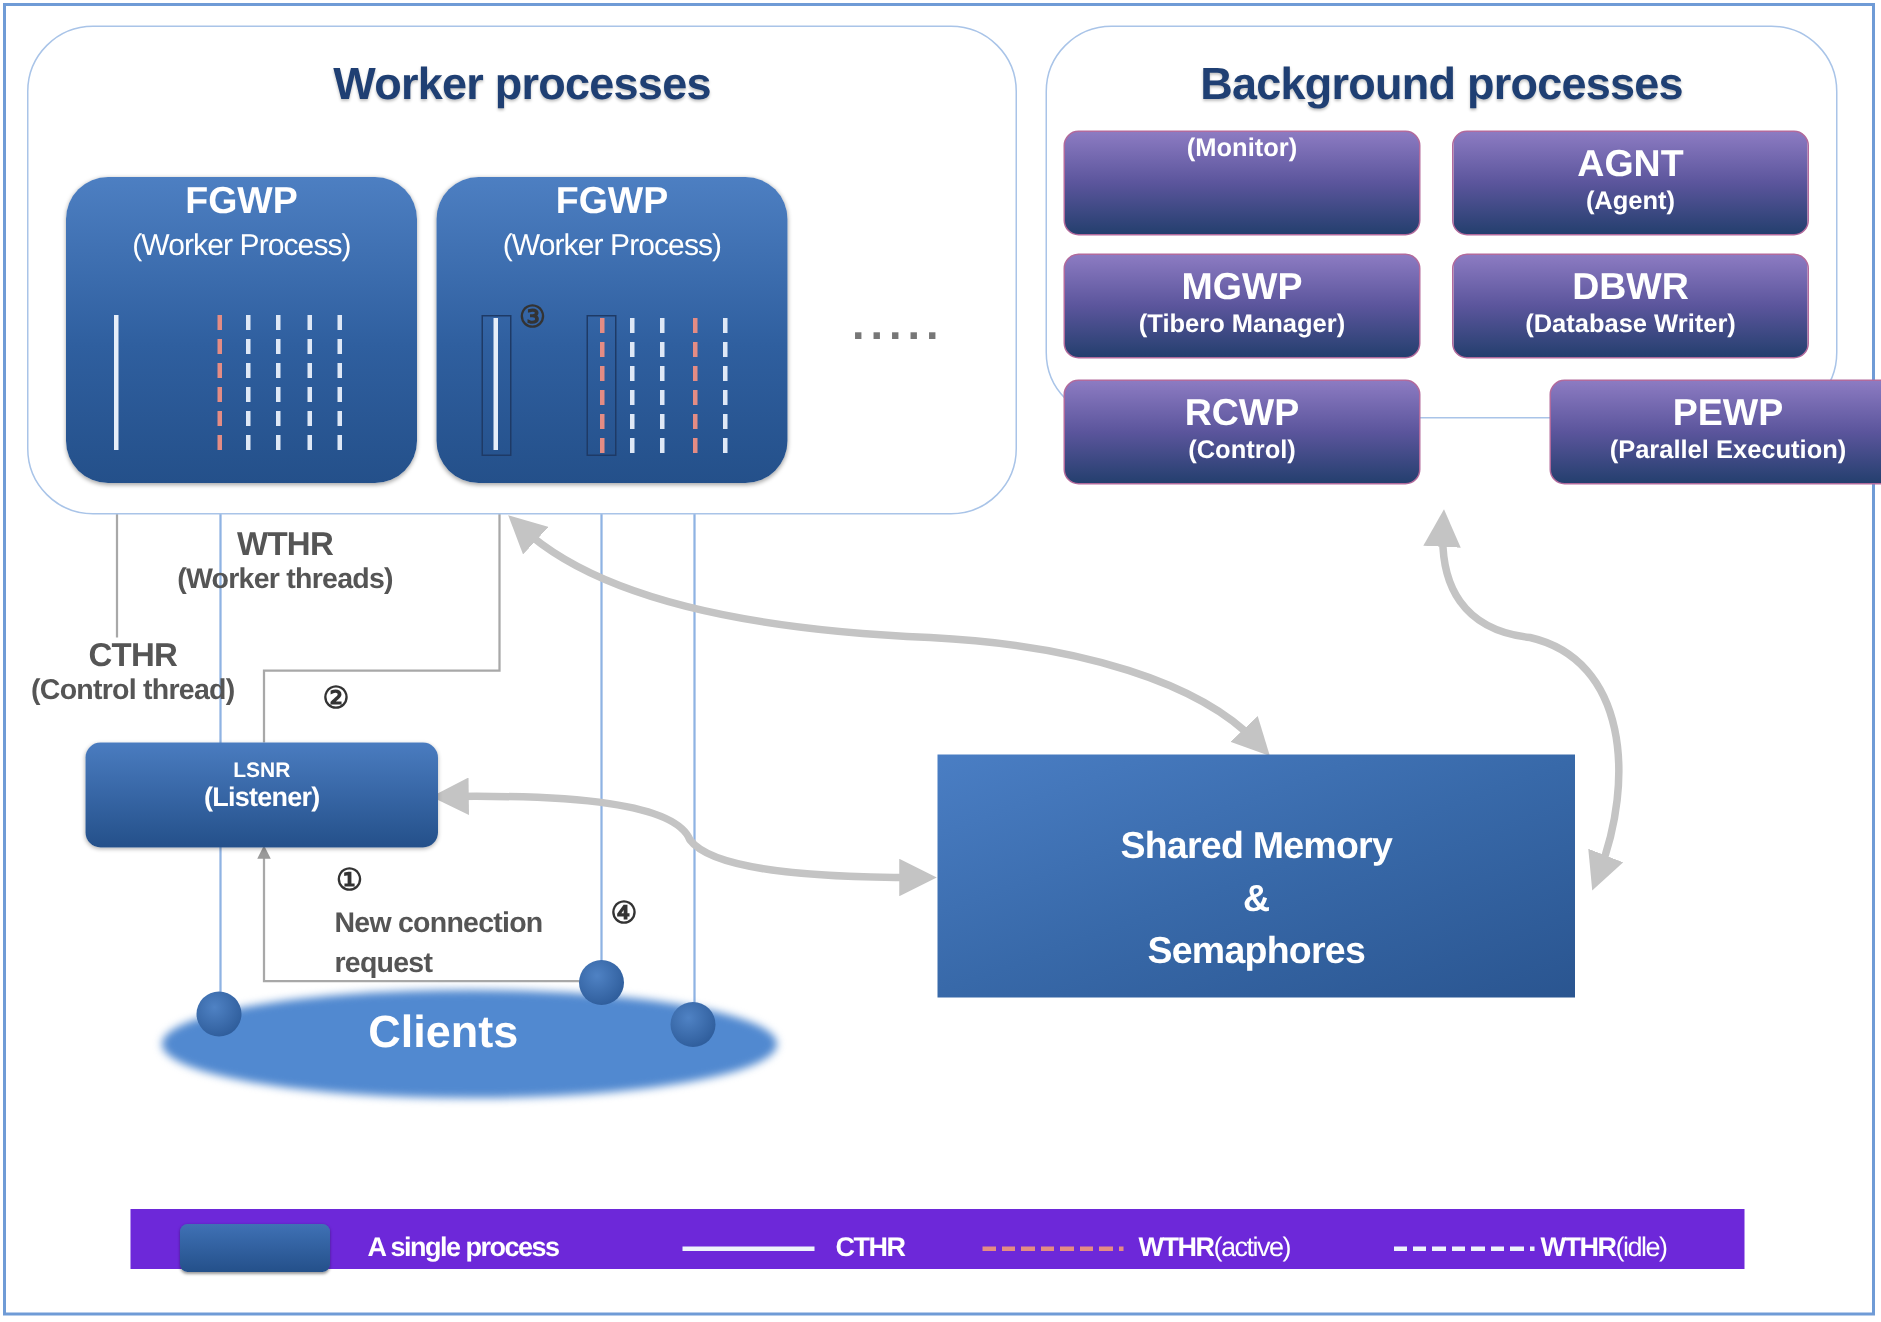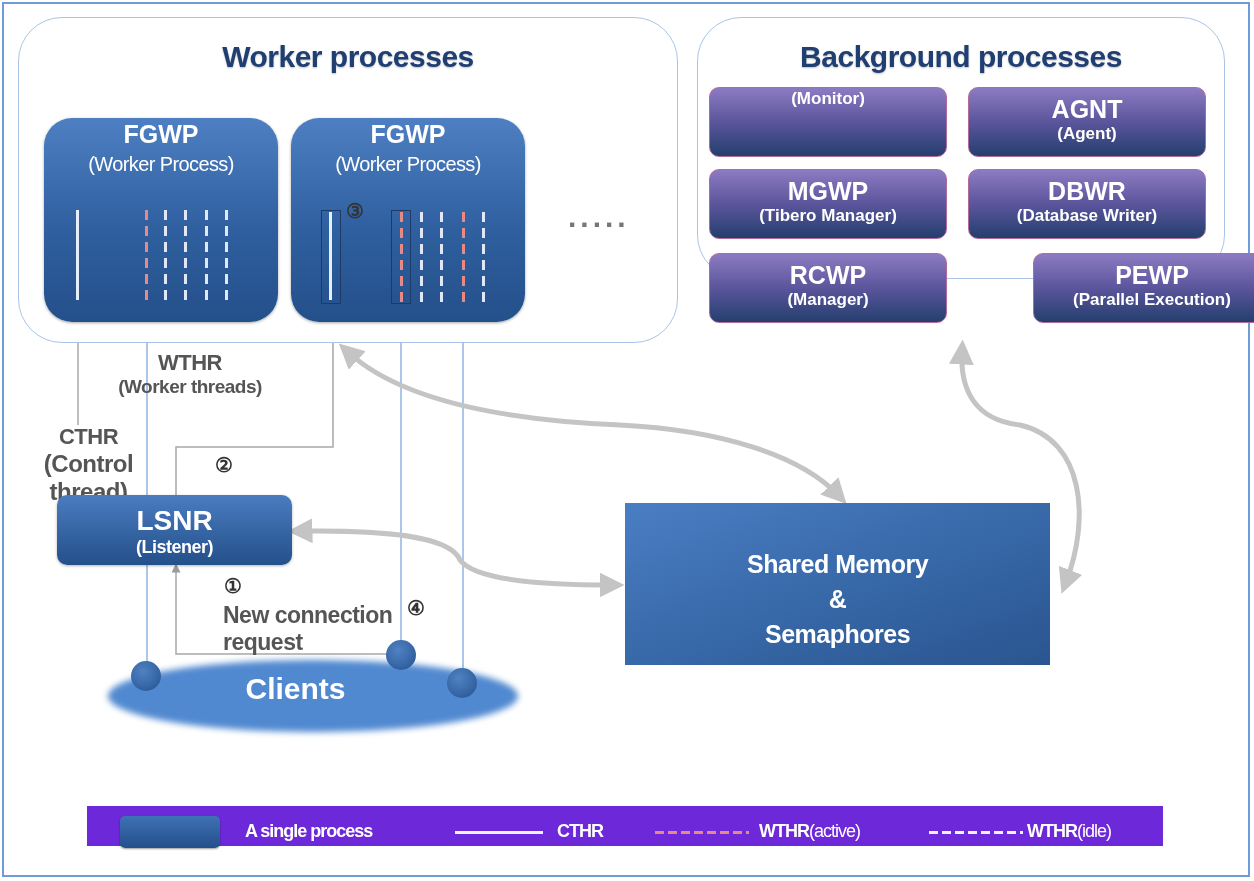--- a/index.html
+++ b/index.html
@@ -13,21 +13,21 @@
   .bg-box { position: absolute; width: 238px; height: 70px; border-radius: 10px; border: 1.5px solid #b26a9c; background: linear-gradient(180deg, #8c7bc2 0%, #5b559c 50%, #243f6e 100%); color: #fff; text-align: center; box-sizing: border-box; }
   .bg-box .name { font-weight: bold; font-size: 25px; padding-top: 7px; line-height: 28px; }
   .bg-box .sub { font-size: 17px; font-weight: bold; line-height: 22px; }
   .thread { position: absolute; width: 3px; }
   .thread.cthr { background: #e6eef9; }
   .thread.idle { background: repeating-linear-gradient(180deg, #dfe8f6 0 10px, transparent 10px 16px); }
   .thread.active { background: repeating-linear-gradient(180deg, #e48c84 0 10px, transparent 10px 16px); }
   .label { position: absolute; color: #555; font-weight: bold; text-align: center; letter-spacing: -0.5px; }
   .num { position: absolute; font-size: 20px; color: #333; font-weight: bold; }
   .lsnr { position: absolute; left: 57px; top: 495px; width: 235px; height: 70px; border-radius: 10px; background: linear-gradient(180deg, #4a7cc0 0%, #24508a 100%); color: #fff; text-align: center; box-shadow: 0 1px 3px rgba(0,0,0,0.3); }
-  .lsnr .name { font-weight: bold; font-size: 28px; padding-top: 10px; }
+  .lsnr .name { font-weight: bold; font-size: 14px; padding-top: 10px; }
   .lsnr .sub { font-size: 18px; font-weight: bold; letter-spacing: -0.5px; }
   .shm { position: absolute; left: 625px; top: 503px; width: 425px; height: 162px; background: linear-gradient(160deg, #4a7ec4 0%, #3869a9 50%, #2a5590 100%); color: #fff; text-align: center; font-weight: bold; font-size: 25px; line-height: 35px; box-sizing: border-box; padding-top: 44px; letter-spacing: -0.5px; }
   .clients { position: absolute; left: 108px; top: 660px; width: 410px; height: 72px; background: #5189d0; border-radius: 50% / 50%; filter: blur(3px); }
   .clients-text { position: absolute; left: 108px; top: 672px; width: 375px; text-align: center; color: #fff; font-size: 30px; font-weight: bold; }
   .dot { position: absolute; width: 30px; height: 30px; border-radius: 50%; background: radial-gradient(circle at 40% 35%, #4f82c4, #25528f); }
   .legend { position: absolute; left: 87px; top: 806px; width: 1076px; height: 40px; background: #6d28d9; }
   .legend .swatch { position: absolute; left: 33px; top: 10px; width: 100px; height: 32px; border-radius: 5px; background: linear-gradient(180deg, #3f71b5, #24508a); box-shadow: 0 1px 2px rgba(0,0,0,0.4); }
   .legend .txt { position: absolute; top: 15px; color: #fff; font-weight: bold; font-size: 18px; letter-spacing: -1px; }
   .legend .txt .paren { font-weight: normal; }
   .legend .line { position: absolute; top: 25px; height: 3px; width: 88px; }
@@ -120,38 +120,38 @@
 <div class="bg-box" style="left:709px; top:169px;">
   <div class="name">MGWP</div>
   <div class="sub">(Tibero Manager)</div>
 </div>
 <div class="bg-box" style="left:968px; top:169px;">
   <div class="name">DBWR</div>
   <div class="sub">(Database Writer)</div>
 </div>
 <div class="bg-box" style="left:709px; top:253px;">
   <div class="name">RCWP</div>
-  <div class="sub">(Manager)</div>
+  <div class="sub">(Control)</div>
 </div>
 <div class="bg-box" style="left:1000px; top:253px;margin-left:33px;">
   <div class="name">PEWP</div>
   <div class="sub">(Parallel Execution)</div>
 </div>
 
 <div class="label" style="left:100px; top:350px; width:180px;">
   <div style="font-size:22px;">WTHR</div>
   <div style="font-size:19px;">(Worker threads)</div>
 </div>
 <div class="label" style="left:6px; top:424px; width:165px;">
   <div style="font-size:22px;">CTHR</div>
-  <div style="font-size:24px;">(Control thread)</div>
+  <div style="font-size:19px;">(Control thread)</div>
 </div>
 <div class="num" style="left:215px; top:453px;">②</div>
 <div class="num" style="left:224px; top:574px;">①</div>
-<div class="label" style="left:223px; top:602px; text-align:left; font-size:23px; line-height:27px;">
+<div class="label" style="left:223px; top:602px; text-align:left; font-size:19px; line-height:27px;">
   <div>New connection</div>
   <div>request</div>
 </div>
 <div class="num" style="left:407px; top:596px;">④</div>
 
 <div class="lsnr">
   <div class="name">LSNR</div>
   <div class="sub">(Listener)</div>
 </div>
 

